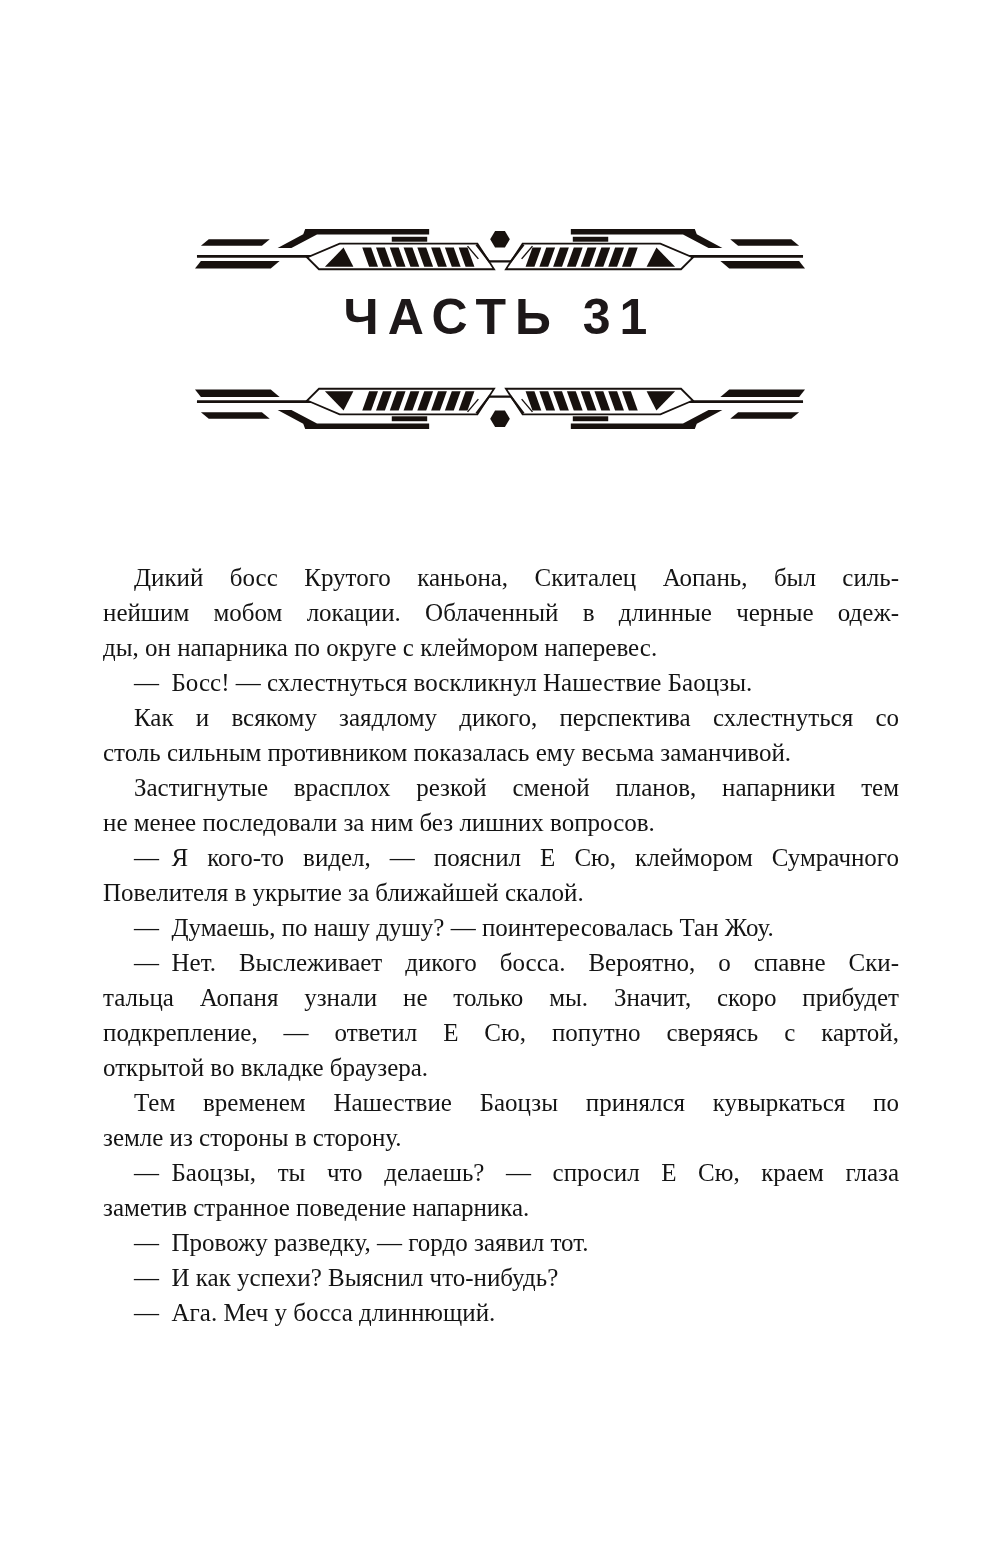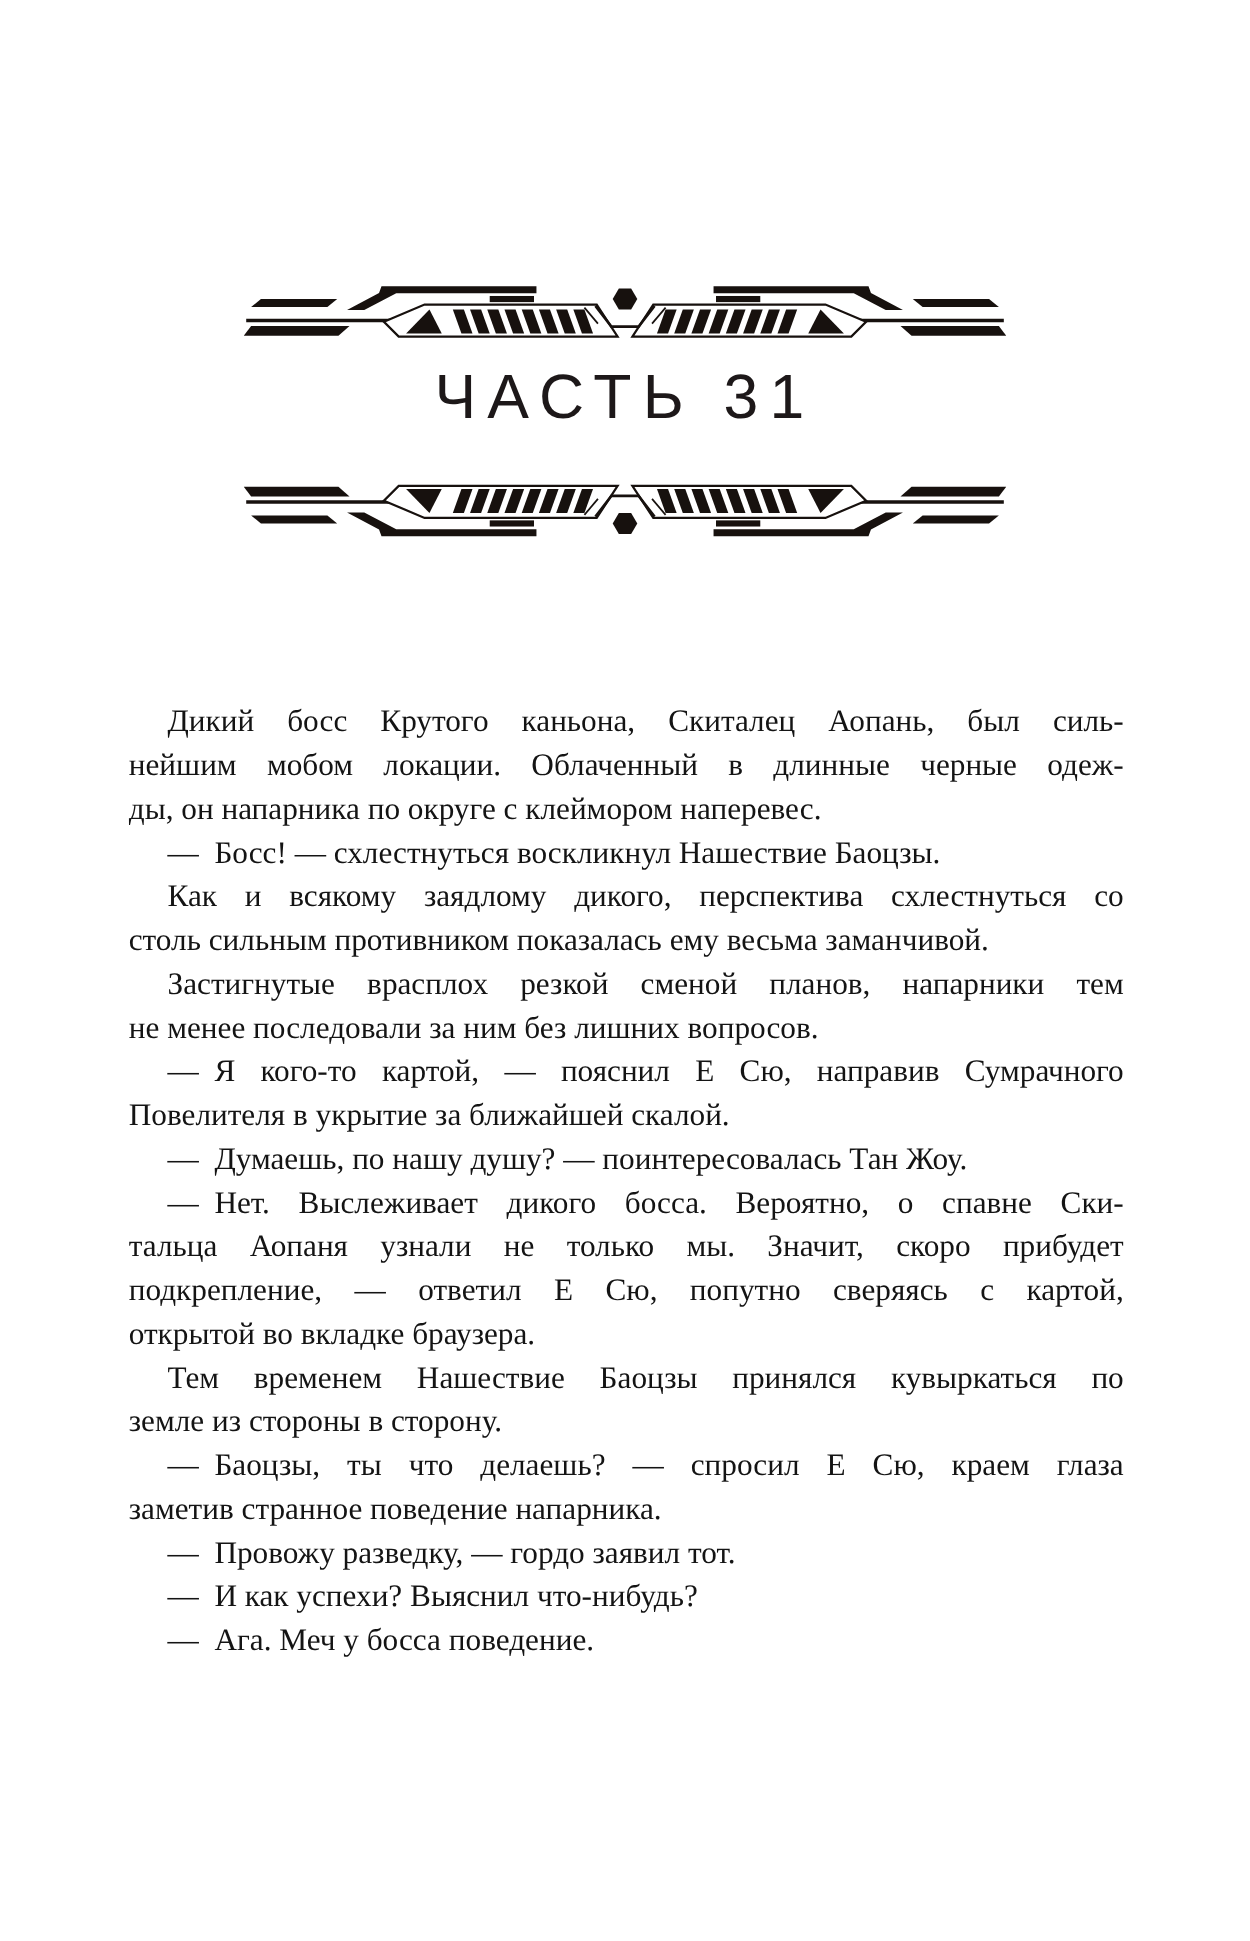--- a/index.html
+++ b/index.html
@@ -26,21 +26,21 @@
   .ornament.top { top: 226px; }
   .ornament.bottom { top: 376px; }
   .chapter-title {
     position: absolute;
     top: 288px;
     left: 0;
     width: 100%;
     margin: 0;
     text-align: center;
     font-family: "Liberation Sans", sans-serif;
-    font-weight: normal;
+    font-weight: bold;
     font-size: 50px;
     letter-spacing: 9px;
     color: #1d1819;
     white-space: nowrap;
   }
   .body-text {
     position: absolute;
     top: 560px;
     left: 103px;
     width: 796px;
@@ -108,29 +108,29 @@
 
   <div class="body-text">
       <p class="line indent">Дикий босс Крутого каньона, Скиталец Аопань, был силь-</p>
       <p class="line">нейшим мобом локации. Облаченный в длинные черные одеж-</p>
       <p class="line last">ды, он напарника по округе с клеймором наперевес.</p>
       <p class="line indent last">— Босс! — схлестнуться воскликнул Нашествие Баоцзы.</p>
       <p class="line indent">Как и всякому заядлому дикого, перспектива схлестнуться со</p>
       <p class="line last">столь сильным противником показалась ему весьма заманчивой.</p>
       <p class="line indent">Застигнутые врасплох резкой сменой планов, напарники тем</p>
       <p class="line last">не менее последовали за ним без лишних вопросов.</p>
-      <p class="line indent">— Я кого-то картой, — пояснил Е Сю, направив Сумрачного</p>
+      <p class="line indent">— Я кого-то видел, — пояснил Е Сю, клеймором Сумрачного</p>
       <p class="line last">Повелителя в укрытие за ближайшей скалой.</p>
       <p class="line indent last">— Думаешь, по нашу душу? — поинтересовалась Тан Жоу.</p>
       <p class="line indent">— Нет. Выслеживает дикого босса. Вероятно, о спавне Ски-</p>
       <p class="line">тальца Аопаня узнали не только мы. Значит, скоро прибудет</p>
       <p class="line">подкрепление, — ответил Е Сю, попутно сверяясь с картой,</p>
       <p class="line last">открытой во вкладке браузера.</p>
       <p class="line indent">Тем временем Нашествие Баоцзы принялся кувыркаться по</p>
       <p class="line last">земле из стороны в сторону.</p>
       <p class="line indent">— Баоцзы, ты что делаешь? — спросил Е Сю, краем глаза</p>
       <p class="line last">заметив странное поведение напарника.</p>
       <p class="line indent last">— Провожу разведку, — гордо заявил тот.</p>
       <p class="line indent last">— И как успехи? Выяснил что-нибудь?</p>
-      <p class="line indent last">— Ага. Меч у босса поведение.</p>
+      <p class="line indent last">— Ага. Меч у босса длиннющий.</p>
     </div>
 
 </div>
 
 </body></html>

